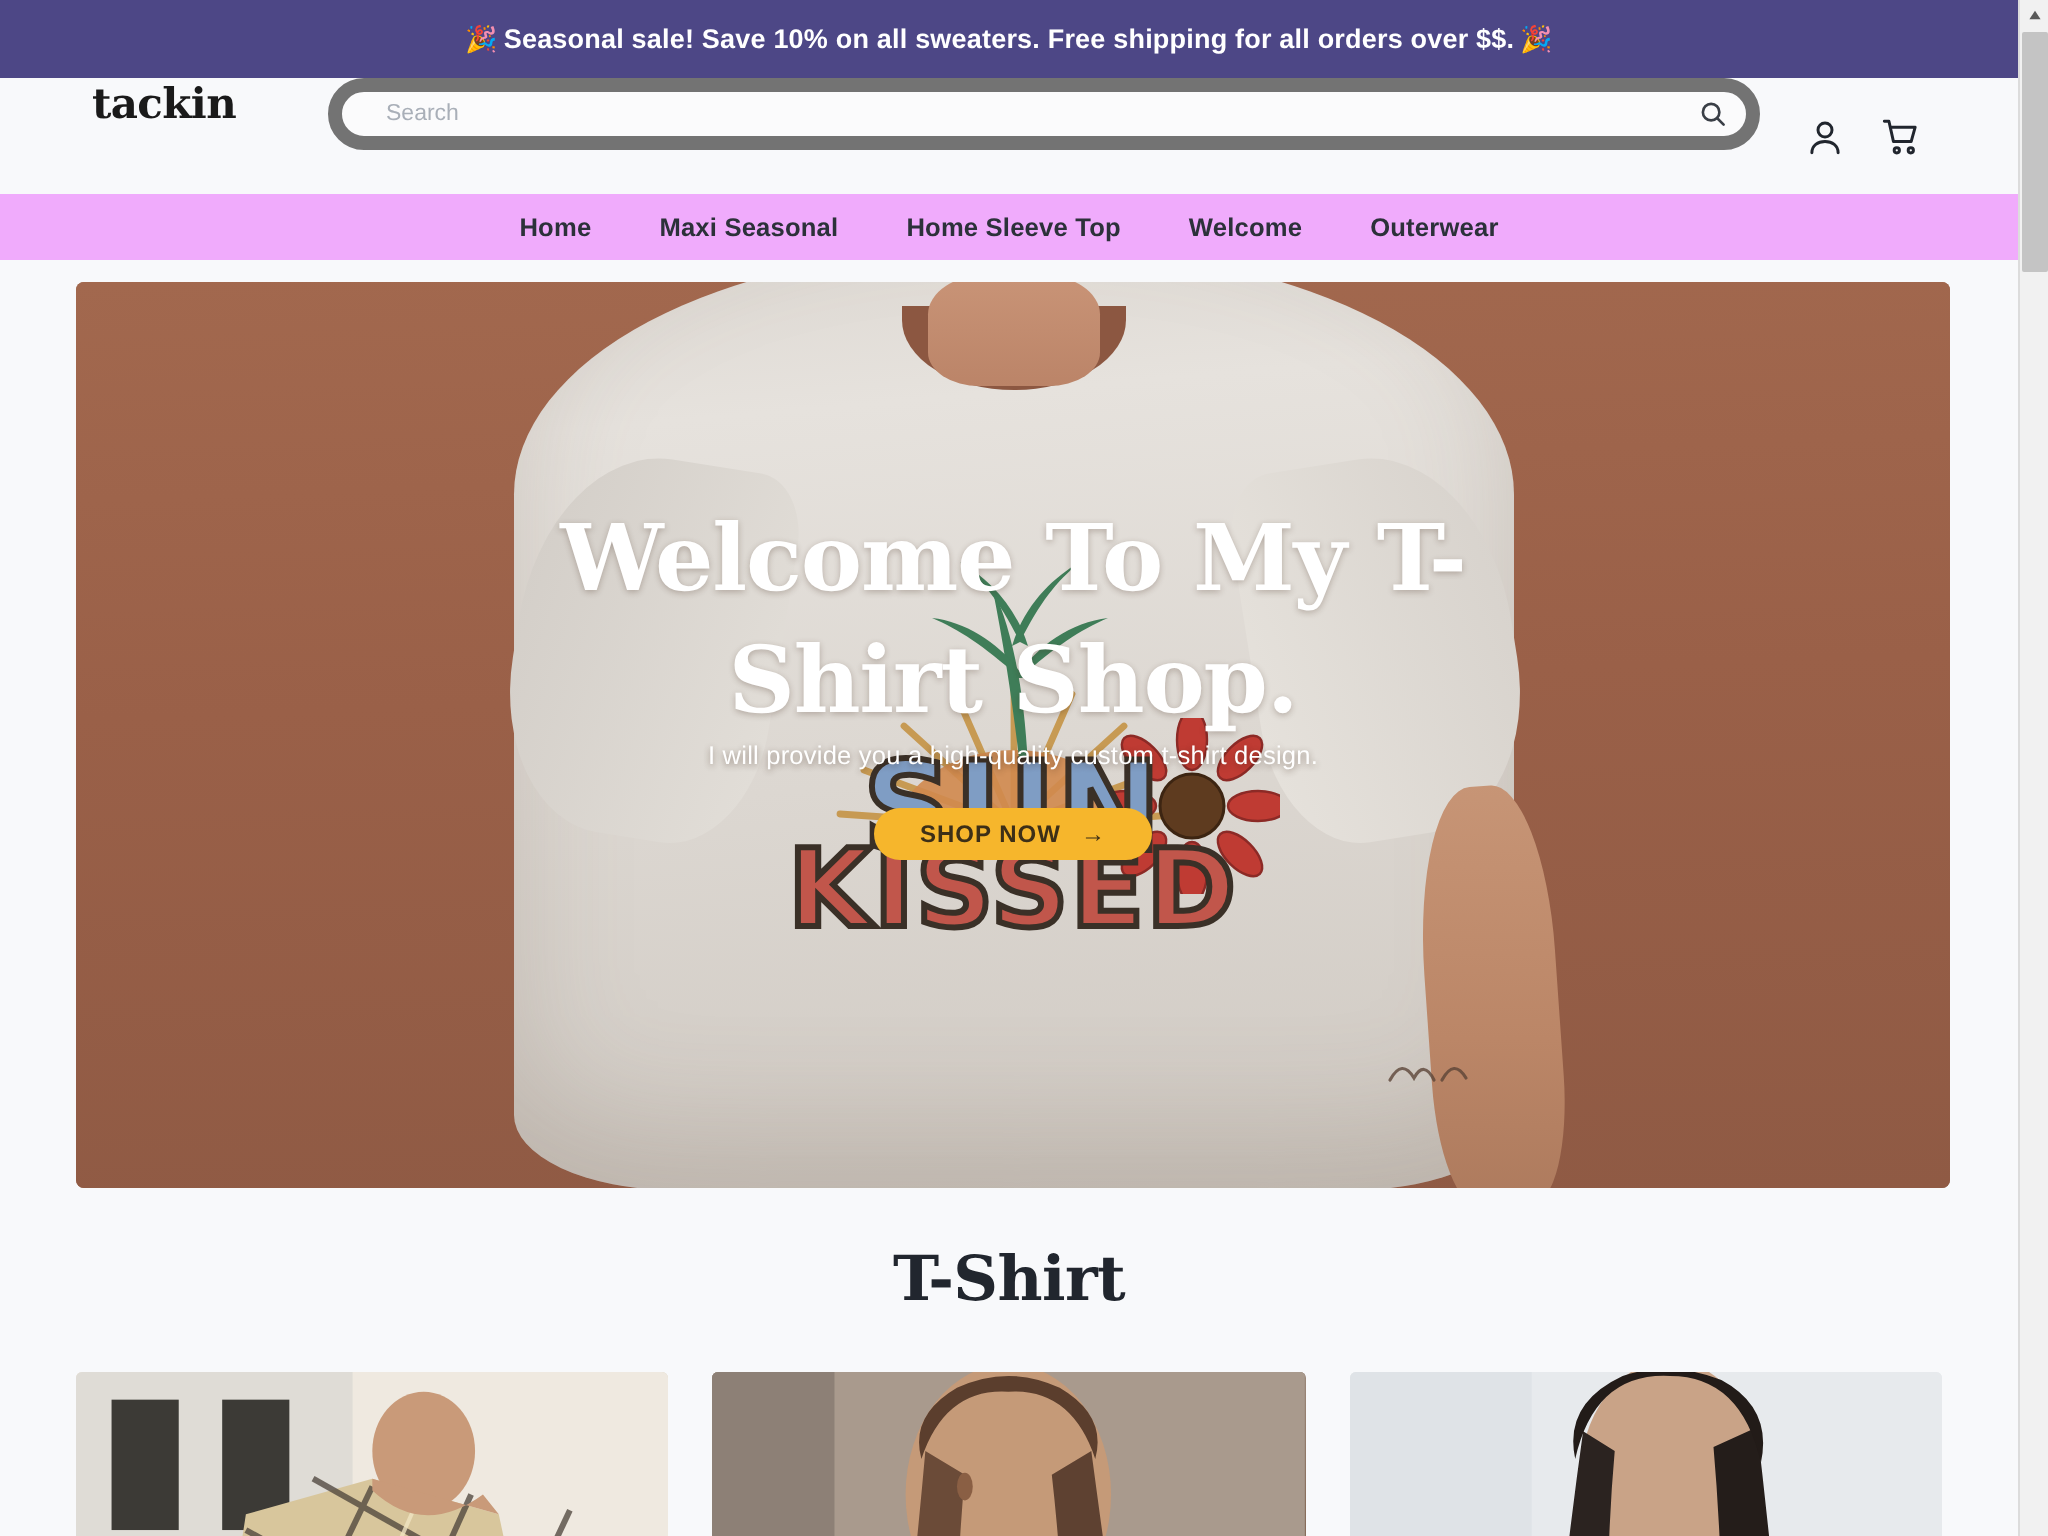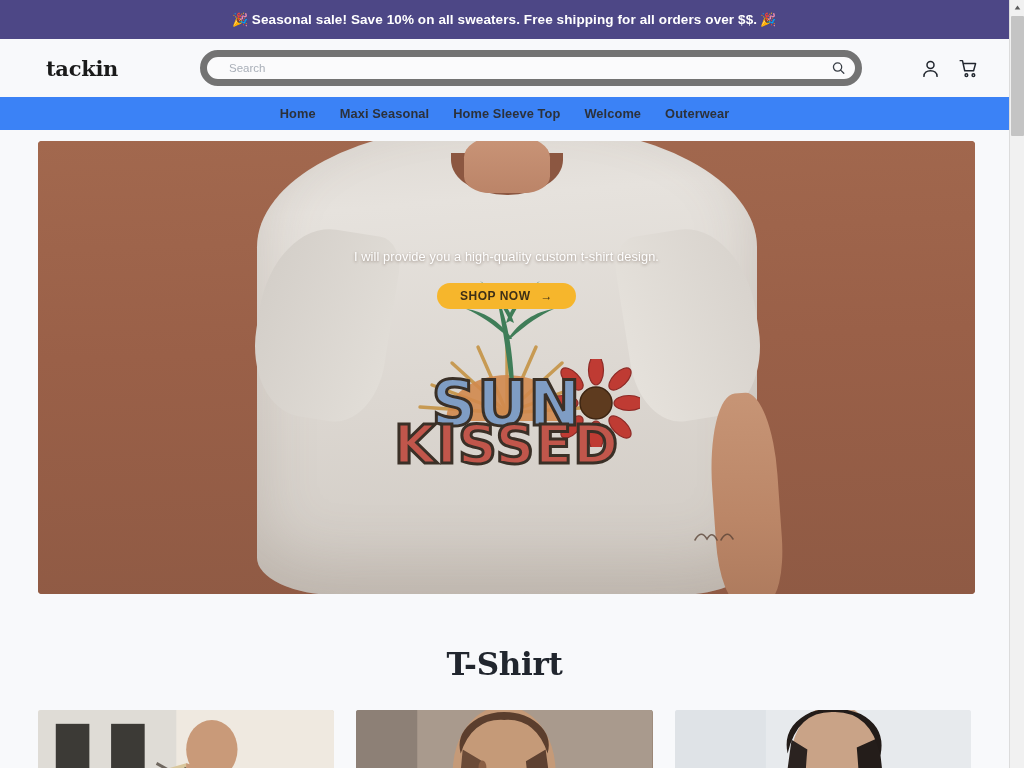--- a/index.html
+++ b/index.html
@@ -37,24 +37,22 @@
     font-weight: 700;
     letter-spacing: .1px;
     white-space: nowrap;
   }
   .announce .emo { font-size: 13px; margin: 0 3px; }
 
   
   .header {
     height: 58px;
     display: flex;
-    align-items: center;
     padding: 0 30px 0 0;
     background: #f8f9fb;
-    gap: 36px;
   }
   .logo {
     width: 140px;
     text-align: center;
     font-family: "DejaVu Serif", "Liberation Serif", serif;
     font-weight: 700;
     font-size: 21px;
     color: #1a1a1a;
     letter-spacing: -0.3px;
     margin-left: 12px;
@@ -94,22 +92,22 @@
     margin-left: 22px;
   }
   .hicon { width: 21px; height: 21px; color: #21262e; display: block; }
 
   
   .nav {
     height: 33px;
     display: flex;
     align-items: center;
     justify-content: center;
-    gap: 24px;
-    background: #3b82f6;
+    gap: 34px;
+    background: #f0abfc;
   }
   .nav-item {
     font-size: 12.8px;
     color: #2c313a;
     font-weight: 600;
     letter-spacing: .1px;
     cursor: pointer;
     white-space: nowrap;
   }
 
@@ -240,21 +238,21 @@
     letter-spacing: .5px;
     display: inline-flex;
     align-items: center;
     gap: 10px;
     cursor: pointer;
     font-family: "Liberation Sans", sans-serif;
   }
 
   
   .section-title {
-    margin-top: 52px;
+    margin-top: 28px;
     text-align: center;
     font-family: "DejaVu Serif", "Liberation Serif", serif;
     font-weight: 700;
     font-size: 31px;
     color: #21262e;
     letter-spacing: -0.3px;
   }
   .grid {
     display: flex;
     gap: 22px;
@@ -401,20 +399,21 @@
           <div class="word word-sun">
             <span class="bl" style="color:#7f9dc4">SUN</span>
           </div>
           <div class="word word-kissed">
             <span class="bl" style="color:#c1564b">KISSED</span>
           </div>
         </div>
       </div>
 
       <div class="hero-overlay">
+        <div class="hero-title">Welcome To My T-Shirt Shop.</div>
         <div class="hero-sub">I will provide you a high-quality custom t-shirt design.</div>
         <button class="shop-btn">
           <span>SHOP NOW</span>
           <span>→</span>
         </button>
       </div>
     </div>
 
     <div class="section-title">T-Shirt</div>
 

